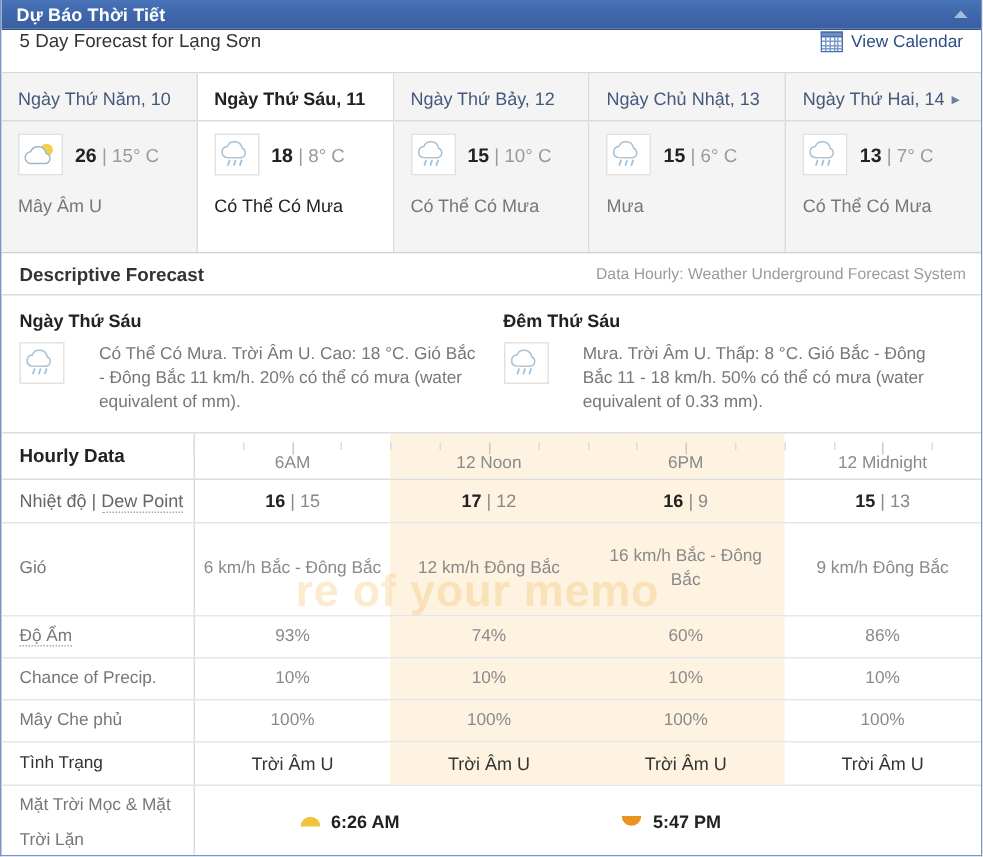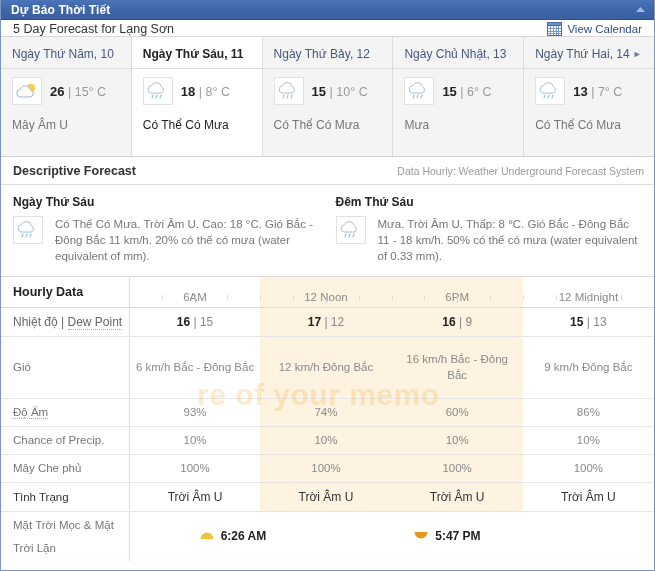--- a/index.html
+++ b/index.html
@@ -37,22 +37,22 @@
   .titlebar-spacer { flex: 1; }
   .collapse-ico {
     width: 16px; height: 14px;
     display: flex; align-items: center; justify-content: center;
     opacity: .75;
   }
   .collapse-ico svg { display: block; }
 
   
   .subhead {
-    height: 17px;
-    display: flex; align-items: flex-end;
+    height: 29px;
+    display: flex; align-items: flex-start;
     padding: 0 8px 0 12px;
     border-bottom: 1px solid #d8d8d8;
     background: #fff;
   }
   .subhead-title {
     font-size: 12.5px;
     color: #333;
   }
   .subhead-spacer { flex: 1; }
   .viewcal {
@@ -135,21 +135,21 @@
     display: flex;
     padding: 10px 0 12px 0;
     border-bottom: 1px solid #dcdcdc;
   }
   .desc-col { flex: 1 1 0; padding: 0 14px 0 12px; }
   .desc-col:nth-child(2) { padding-left: 4px; }
   .desc-col-title {
     font-size: 12px; font-weight: bold; color: #222;
     margin-bottom: 7px;
   }
-  .desc-row { display: flex; gap: 12px; }
+  .desc-row { display: flex; gap: 23px; }
   .desc-text {
     font-size: 11.5px; color: #777; line-height: 16px;
   }
 
   
   .tickstrip {
     position: absolute;
     height: 8px;
     left: 128px; right: 0; top: 295px;
     display: flex;

